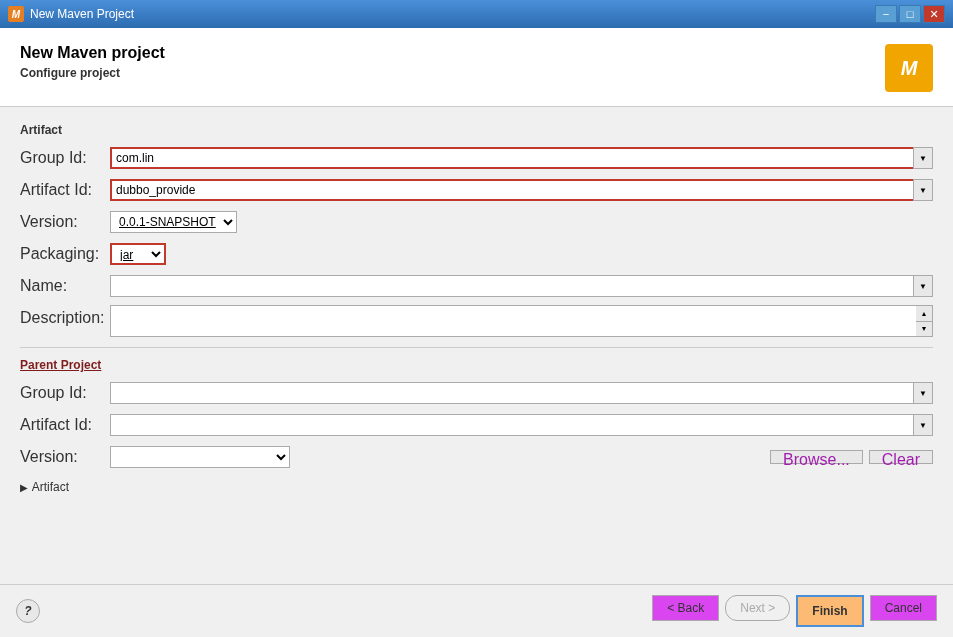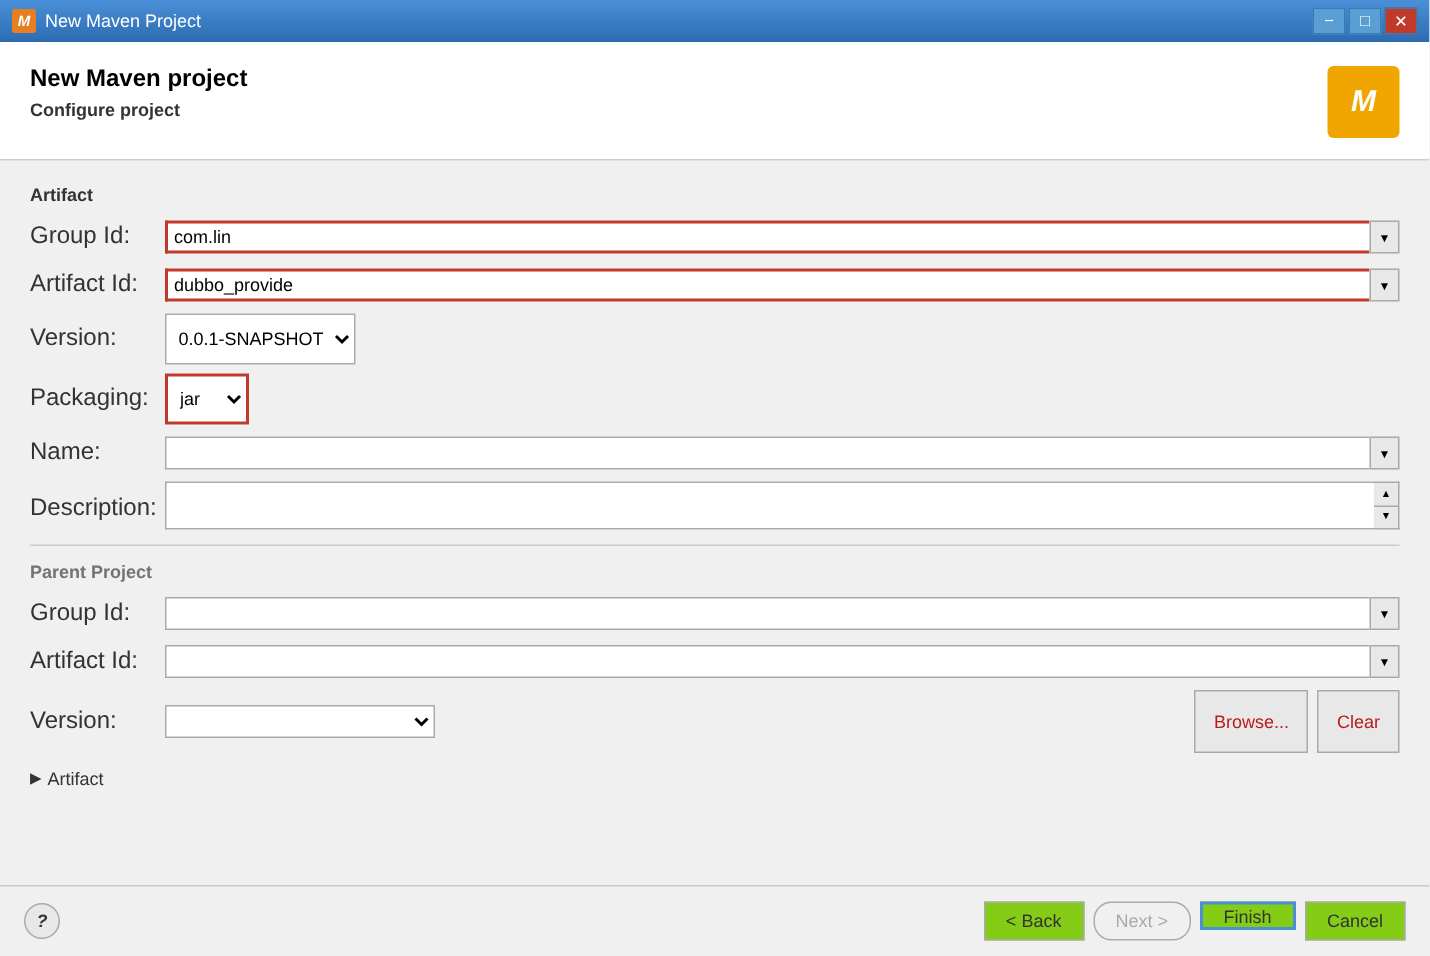--- a/index.html
+++ b/index.html
@@ -102,27 +102,28 @@
       margin-bottom: 6px;
       min-height: 26px;
     }
     .form-label {
       width: 90px;
       font-size: 16px;
       color: #333;
       flex-shrink: 0;
     }
     .form-select {
-      height: 34px;
+      height: 22px;
       border: 1px solid #aaa;
       background: white;
       padding: 2px 4px;
       font-size: 12px;
       outline: none;
       cursor: pointer;
+      text-decoration: underline;
     }
     .form-select.highlighted {
       border: 2px solid #c0392b;
     }
     .input-with-arrow {
       flex: 1;
       display: flex;
       align-items: flex-start;
     }
     .input-with-arrow input {
@@ -151,31 +152,32 @@
       font-size: 8px;
     }
     .divider {
       border: none;
       border-top: 1px solid #ccc;
       margin: 10px 0;
     }
     .parent-section-label {
       font-size: 12px;
       font-weight: bold;
-      color: #737373;
+      color: #7f1d1d;
       margin-bottom: 8px;
+      text-decoration: underline;
     }
     .browse-btn, .clear-btn {
-      height: 42px;
+      height: 14px;
       padding: 0 12px;
       background: #e8e8e8;
       border: 1px solid #aaa;
-      font-size: 12px;
-      cursor: pointer;
-      color: #b91c1c;
+      font-size: 16px;
+      cursor: pointer;
+      color: #a21caf;
     }
     .advanced-row {
       display: flex;
       align-items: center;
       gap: 4px;
       cursor: pointer;
       margin-top: 10px;
     }
     .advanced-arrow {
       font-size: 10px;
@@ -212,45 +214,45 @@
       font-weight: bold;
       color: #333;
     }
     .footer-right {
       display: flex;
       gap: 6px;
     }
     .nav-btn {
       height: 26px;
       padding: 0 14px;
-      background: #84cc16;
+      background: #d946ef;
       border: 1px solid #aaa;
       font-size: 12px;
       cursor: pointer;
       color: #333;
     }
     .nav-btn.disabled {
       color: #aaa;
       cursor: default;
       background: #f0f0f0;
       border-radius: 12px;
     }
     .finish-btn {
-      height: 19px;
+      height: 32px;
       padding: 0 14px;
-      background: #84cc16;
+      background: #fdba74;
       border: 2px solid #4a90d9;
       font-size: 12px;
       cursor: pointer;
       color: #333;
-      font-weight: normal;
+      font-weight: bold;
     }
     .form-row-desc {
       display: flex;
-      align-items: center;
+      align-items: flex-start;
       margin-bottom: 6px;
     }
   </style>
 </head>
 <body>
 
 <div class="title-bar">
   <div class="title-bar-icon" style="background:#e67e22;color:white;font-size:10px;font-weight:bold;font-style:italic;display:flex;align-items:center;justify-content:center;border-radius:2px;">M</div>
   <span class="title-bar-text">New Maven Project</span>
   <div class="title-bar-controls">

